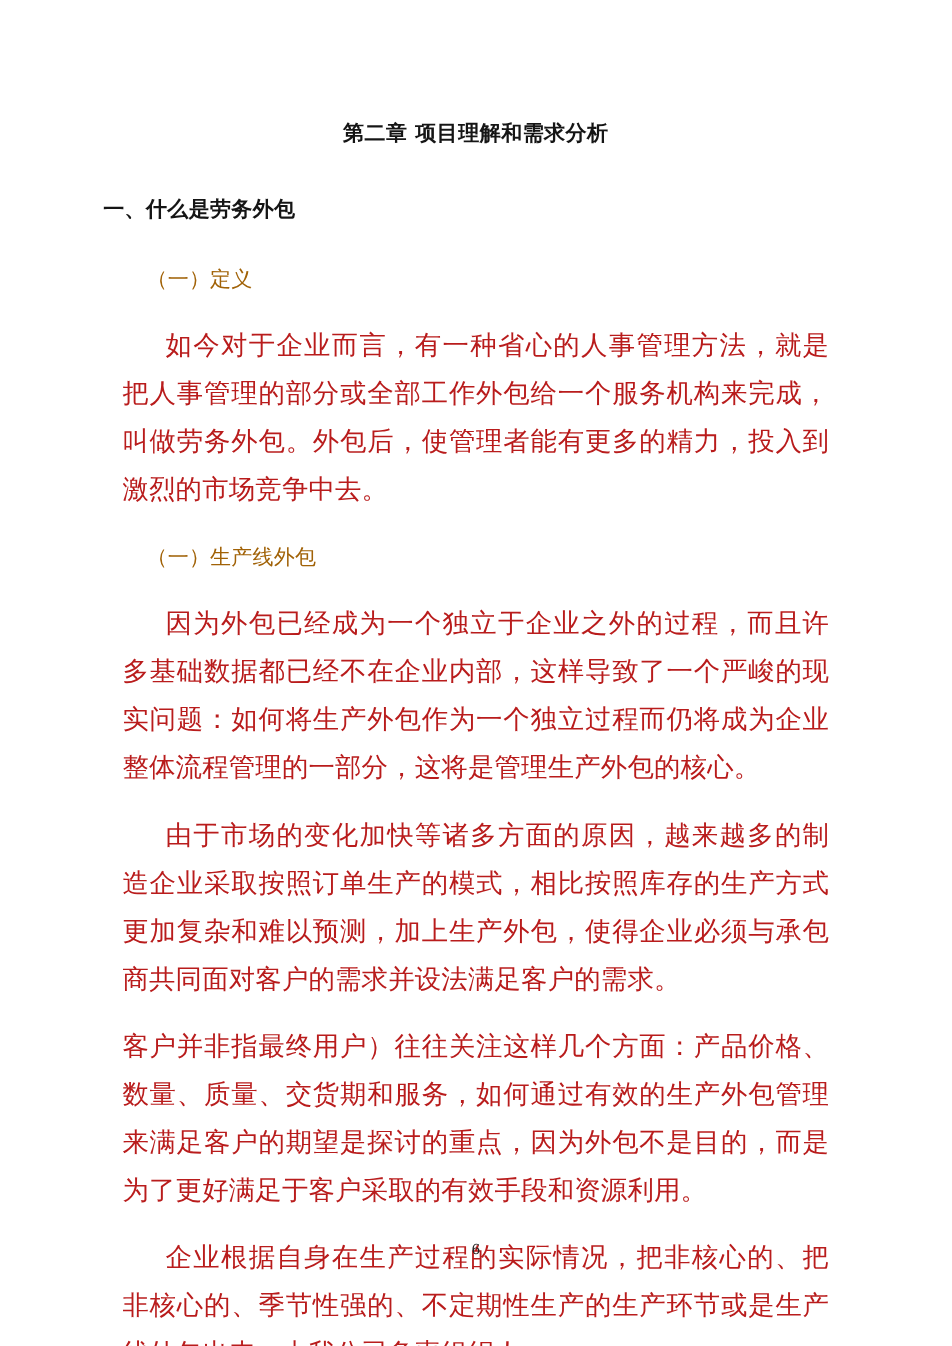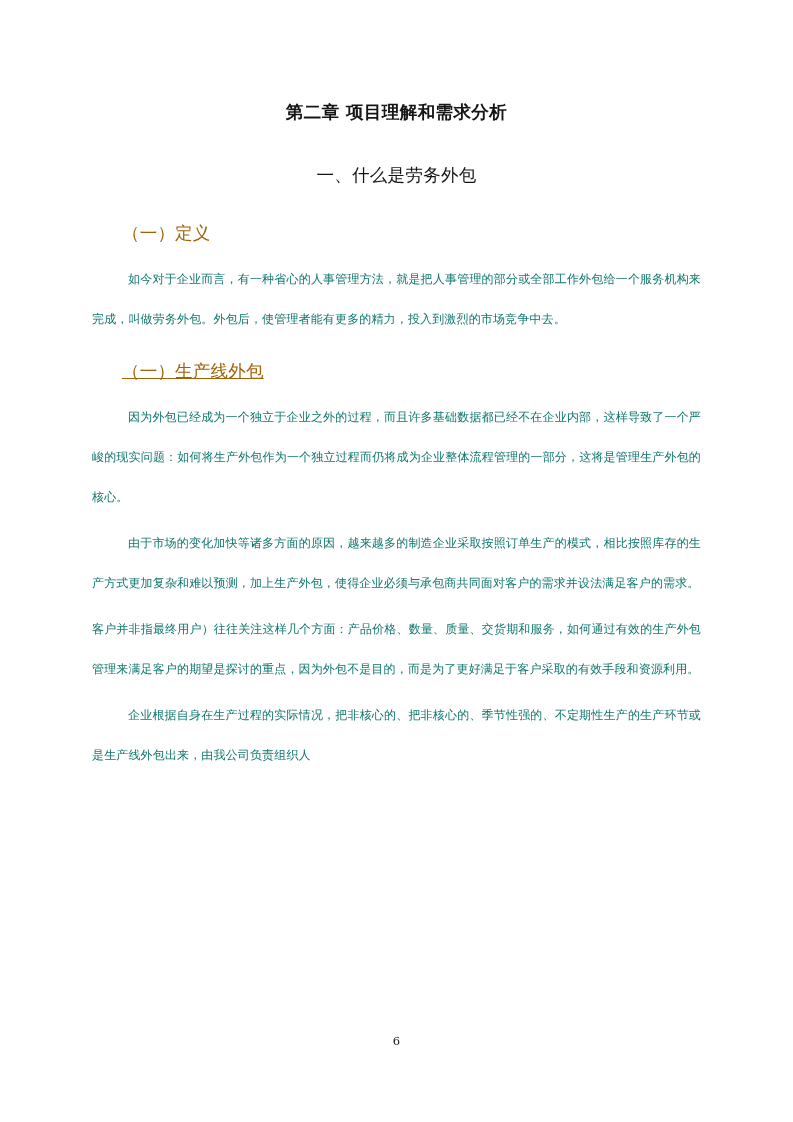--- a/index.html
+++ b/index.html
@@ -45,55 +45,54 @@
     color: #151515;
   }
   .chapter-title {
     margin-top: 92px;
   }
   .section-title {
     margin-top: 22px;
   }
 
   .heading-1 {
-    font-weight: normal;
+    font-weight: bold;
     font-size: 17.5px;
     line-height: 40px;
     letter-spacing: 0.3px;
     margin: 0;
     margin-top: 23px;
-    text-align: center;
+    text-align: left;
     text-indent: 0;
     color: #151515;
   }
 
   .heading-2 {
     font-size: 17.5px;
     line-height: 40px;
     margin: 0;
     margin-top: 18px;
     text-indent: 36px;
     letter-spacing: 0.2px;
     color: #a16207;
   }
   .heading-2.tight {
     margin-top: 12px;
-    text-decoration: underline;
   }
 
   
   .para {
-    font-size: 12px;
+    font-size: 22px;
     line-height: 40px;
-    margin: 6px;
+    margin: 16px;
     text-indent: 36px;
     text-align: justify;
     text-justify: inter-ideograph;
     letter-spacing: 0.15px;
-    color: #0f766e;
+    color: #b91c1c;
     word-break: break-all;
   }
   .para.no-indent {
     text-indent: 0;
   }
 
   
   .page-number {
     position: absolute;
     left: 0;

